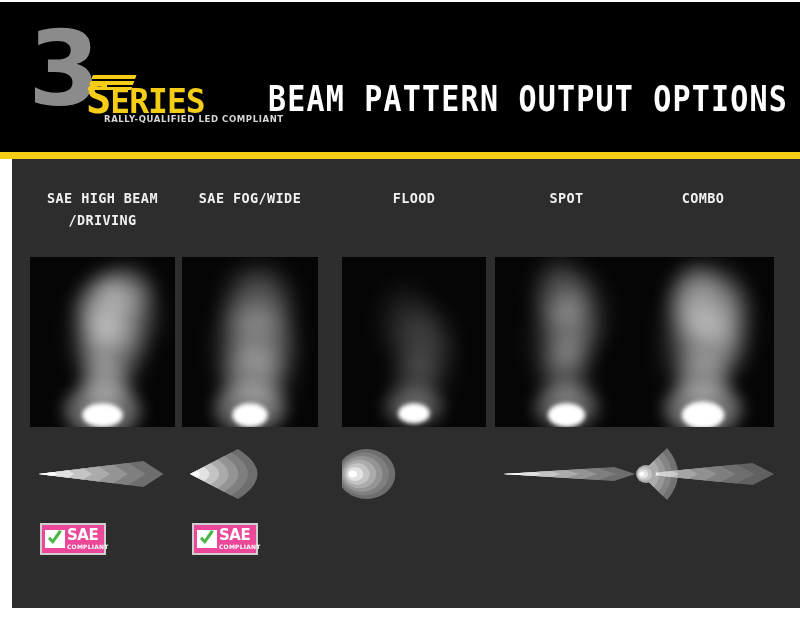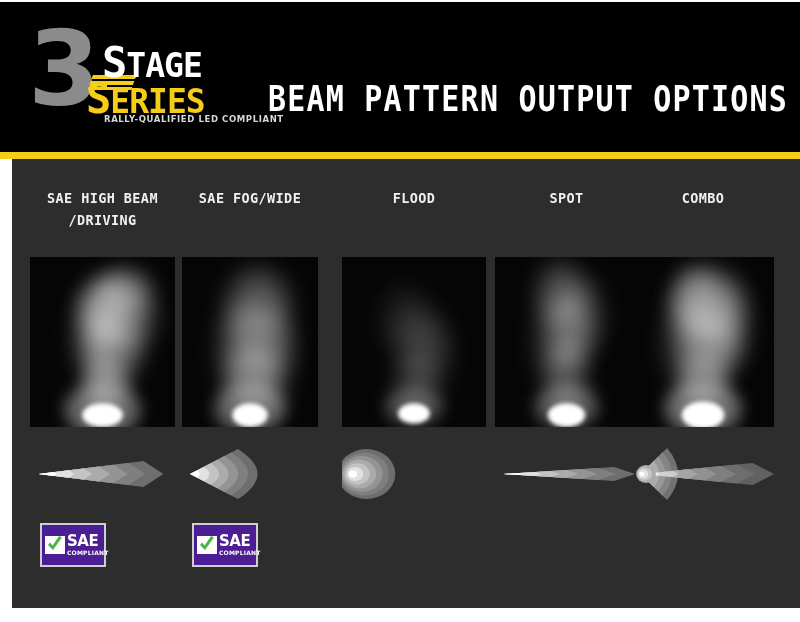--- a/index.html
+++ b/index.html
@@ -58,22 +58,22 @@
              transform:scaleY(1.1);transform-origin:center top;}
 
   
   .photo{position:absolute;top:98px;background:#040404;overflow:hidden;}
 
   
   .spread{position:absolute;top:285px;height:60px;width:100%;}
   .spread svg{display:block;}
 
   
-  .badge{position:absolute;top:364px;width:66px;height:44px;
-         background:#4c1d95;border:2px solid #cfcfcf;box-sizing:border-box;
+  .badge{position:absolute;top:364px;width:66px;height:32px;
+         background:#ec4899;border:2px solid #cfcfcf;box-sizing:border-box;
          display:flex;align-items:center;}
   .badge-check{width:20px;height:18px;background:#ffffff;margin-left:3px;
                position:relative;flex:none;}
   .badge-check svg{position:absolute;left:1px;top:0;}
   .badge-txt{margin-left:2px;line-height:1;}
   .badge-sae{font-family:"DejaVu Sans",sans-serif;font-weight:bold;
              font-size:15px;color:#ffffff;letter-spacing:-0.5px;
              display:block;}
   .badge-comp{font-family:"DejaVu Sans",sans-serif;font-weight:bold;
               font-size:6px;color:#ffffff;letter-spacing:0.2px;
@@ -88,23 +88,20 @@
 
     <div id="logo">
       <div id="logo-3" style="color: rgb(139, 139, 139);">3</div>
 
       <div id="logo-accent">
         <i></i>
           <i></i>
           <i></i>
       </div>
 
-      <div class="lg-word" id="logo-stage" style="color: rgb(255, 255, 255);">
-        <span class="cap">S</span><span>TAGE</span>
-      </div>
 
       <div class="lg-word" id="logo-series" style="color: rgb(245, 204, 22);">
         <span class="cap">S</span><span>ERIES</span>
       </div>
 
       <div id="logo-tag">RALLY-QUALIFIED LED COMPLIANT</div>
     </div>
 
     <div id="title">BEAM PATTERN OUTPUT OPTIONS</div>
   </div>

